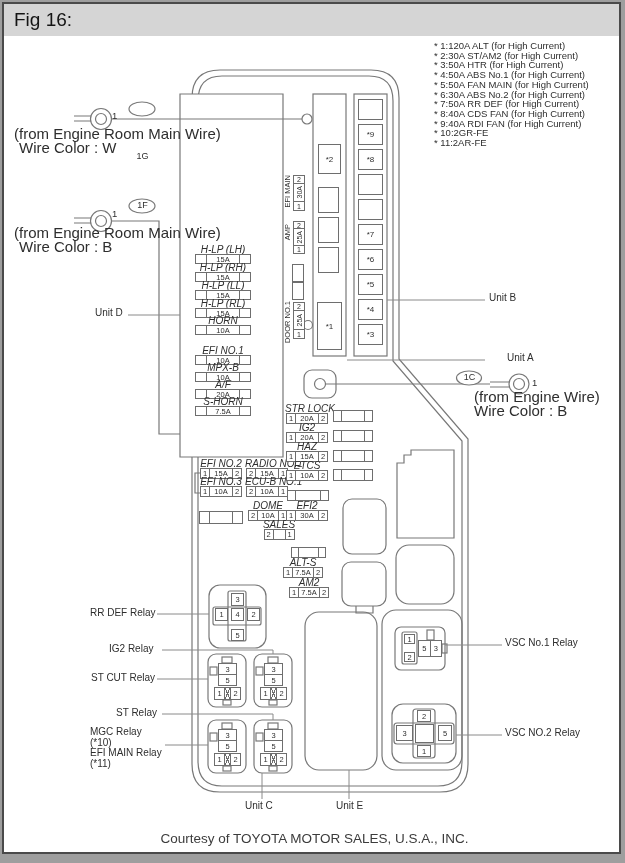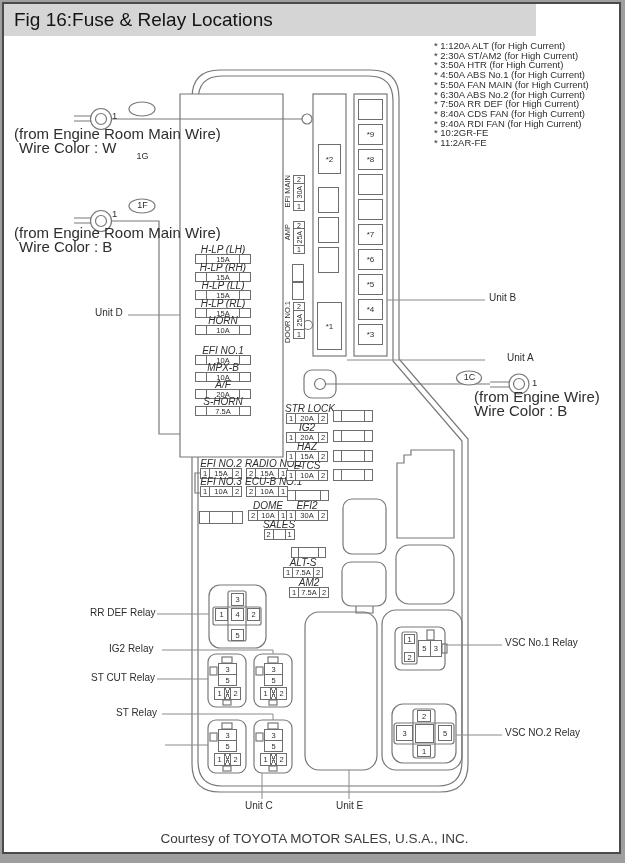--- a/index.html
+++ b/index.html
@@ -1,19 +1,19 @@
 <!DOCTYPE html>
 <html><head>
 <meta charset="utf-8">
 <style>
   html,body{margin:0;padding:0;}
   body{width:625px;height:863px;position:relative;background:#9e9e9e;font-family:"Liberation Sans",sans-serif;}
   .screen{position:absolute;left:2px;top:2px;width:619px;height:852px;background:#fff;border:2px solid #4a4a4a;box-sizing:border-box;overflow:hidden;}
   .stage{position:absolute;left:-2px;top:-2px;width:625px;height:863px;}
-  .titlebar{position:absolute;left:2px;top:2px;width:532px;height:32px;background:#d5d5d5;display:flex;align-items:center;font-size:19px;color:#141414;padding-left:10px;box-sizing:border-box;}
+  .titlebar{position:absolute;left:2px;top:2px;width:617px;height:32px;background:#d5d5d5;display:flex;align-items:center;font-size:19px;color:#141414;padding-left:10px;box-sizing:border-box;}
   .hl{background:#ffff00;padding:1px 3px;}
   .hc{position:absolute;left:432px;top:39px;font-size:9.5px;line-height:9.7px;color:#2e2e2e;}
   svg{position:absolute;left:0;top:0;}
   .lab{position:absolute;color:#2e2e2e;white-space:nowrap;font-size:10px;line-height:10.5px;}
   .small-lab{font-size:15px;line-height:13.5px;}
   .footer{position:absolute;left:0;width:625px;top:829px;text-align:center;font-size:13.5px;color:#3c3c3c;}
   .tag{position:absolute;text-align:center;font-size:9px;color:#2e2e2e;}
   .pin1{position:absolute;font-size:9.5px;color:#2e2e2e;}
   
   .df,.cf{position:absolute;text-align:center;color:#2e2e2e;}
@@ -52,21 +52,20 @@
   .vlab{position:absolute;writing-mode:vertical-rl;transform:rotate(180deg);font-size:7.5px;color:#2e2e2e;white-space:nowrap;}
 </style>
 </head>
 <body>
 
 <div class="screen">
 <div class="stage">
 
   <div class="titlebar">
     <span>Fig 16: </span>
-    <span> Fuse &amp; Relay Locations</span>
   </div>
 
   <svg width="625" height="863" viewBox="0 0 625 863">
     <g stroke="#787878" stroke-width="1.2" fill="none">
       <g>
         <path d="M190,96 Q190,68 218,68 L369,68 Q397,68 397,96 L397,357 L466,437 L466,762 Q466,790 438,790 L218,790 Q190,790 190,762 Z"></path>
         <path d="M196,99 Q196,74 220,74 L367,74 Q391,74 391,99 L391,359 L460,439 L460,759 Q460,784 436,784 L220,784 Q196,784 196,759 Z"></path>
       </g>
       <path fill="#ffffff" d="M178,92 h103 v363 h-103 z"></path>
       <rect fill="#ffffff" x="311" y="92" width="33" height="262"></rect>
@@ -502,19 +501,25 @@
   <div class="pbox" style="left:415px;top:708px;width:14px;height:12px;">2</div>
   <div class="pbox" style="left:394px;top:723px;width:17px;height:16px;">3</div>
   <div class="pbox" style="left:413px;top:722px;width:19px;height:19px;"></div>
   <div class="pbox" style="left:436px;top:723px;width:14px;height:16px;">5</div>
   <div class="pbox" style="left:415px;top:743px;width:14px;height:12px;">1</div>
 
   <div class="lab" style="left:88px;top:606px;">RR DEF Relay</div>
   <div class="lab" style="left:107px;top:642px;">IG2 Relay</div>
   <div class="lab" style="left:89px;top:671px;">ST CUT Relay</div>
   <div class="lab" style="left:114px;top:706px;">ST Relay</div>
+  <div class="lab" style="left:88px;top:725px;">
+    <div>MGC Relay</div>
+    <div>(*10)</div>
+    <div>EFI MAIN Relay</div>
+    <div>(*11)</div>
+  </div>
   <div class="lab" style="left:503px;top:636px;">VSC No.1 Relay</div>
   <div class="lab" style="left:503px;top:726px;">VSC NO.2 Relay</div>
 
   <div class="footer">Courtesy of TOYOTA MOTOR SALES, U.S.A., INC.</div>
 
 </div>
 </div>
 
 </body></html>

